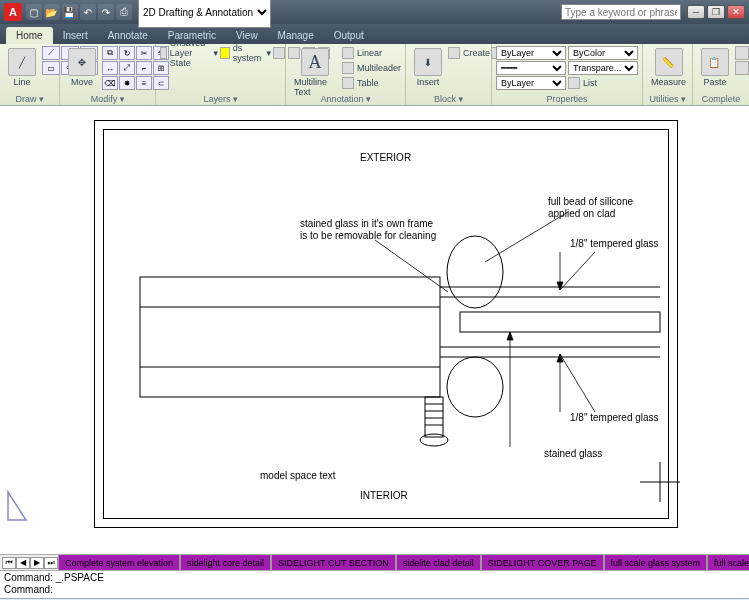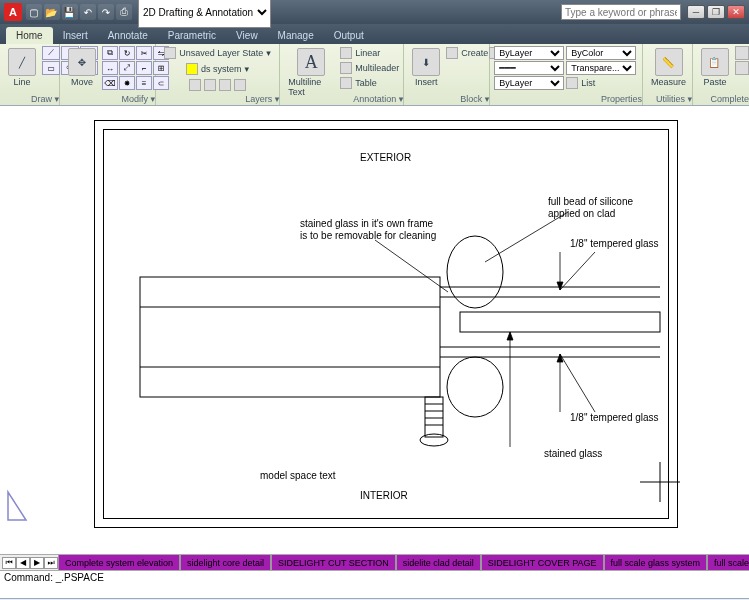--- a/index.html
+++ b/index.html
@@ -17,21 +17,21 @@
 .titlebar .winbtns span { width: 18px; height: 14px; background: linear-gradient(#eee,#ccc); border:1px solid #555; border-radius:2px; display:flex;align-items:center;justify-content:center;font-size:9px;color:#333;}
 
 
 .tabs { height: 20px; background: linear-gradient(#4d5d6d,#3a4a5a); display: flex; align-items: flex-end; padding-left: 6px; }
 .tabs .tab { padding: 3px 10px; color: #cde; font-size: 10px; cursor:pointer;}
 .tabs .tab.active { background: #e8efd8; color: #333; border-radius: 3px 3px 0 0; }
 
 
 .ribbon { height: 62px; background: linear-gradient(#f0f5e4,#e0e8d0); border-bottom: 1px solid #9ab; display: flex; }
 .panel { border-right: 1px solid #b8c8a8; padding: 2px 4px; display: flex; flex-direction: column; position:relative;}
-.panel-label { position:absolute; bottom:1px; left:0; right:0; text-align:right; font-size:9px; color:#567;}
+.panel-label { position:absolute; bottom:1px; left:0; right:0; text-align:center; font-size:9px; color:#567;}
 .panel-body { flex:1; display:flex; gap:2px; align-items:flex-start;}
 .rbtn { display:flex;flex-direction:column;align-items:center;justify-content:center;padding:2px 4px;font-size:9px;color:#345;gap:1px;}
 .rbtn .ic { width:16px;height:16px;background:#ddd;border:1px solid #aaa;border-radius:2px;display:flex;align-items:center;justify-content:center;font-size:10px;}
 .rbtn.big .ic { width:28px;height:28px;}
 .grid3 { display:grid;grid-template-columns:repeat(3,18px);grid-auto-rows:14px;gap:1px;}
 .grid3 span {background:#eef;border:1px solid #99b;font-size:8px;display:flex;align-items:center;justify-content:center;}
 .rowitem { display:flex;align-items:center;gap:3px;font-size:9px;color:#345;height:14px;}
 .rowitem .ic2{width:12px;height:12px;background:#ddd;border:1px solid #aaa;}
 .propsel { width:70px;height:14px;font-size:9px;border:1px solid #999;background:#fff;}
 
@@ -130,21 +130,21 @@
         <span>⌫</span>
           <span>✸</span>
           <span>≡</span>
           <span>⊂</span>
       </div>
     </div>
     <div class="panel-label">Modify ▾</div>
   </div>
 
   <div class="panel" style="width:130px">
-    <div class="panel-body" style="flex-direction:column;gap:2px;width:100%;align-items:center;">
+    <div class="panel-body" style="flex-direction:row;gap:2px;width:100%;">
       <div class="rowitem"><span class="ic2"></span><span>Unsaved Layer State</span> ▾</div>
       <div class="rowitem"><span class="ic2" style="background:#ff0"></span><span>ds system</span> ▾</div>
       <div class="rowitem">
         <span class="ic2"></span>
         <span class="ic2"></span>
         <span class="ic2"></span>
         <span class="ic2"></span>
       </div>
     </div>
     <div class="panel-label">Layers ▾</div>
@@ -320,19 +320,20 @@
   <div class="lt">SIDELIGHT CUT SECTION</div>
   <div class="lt">sidelite clad detail</div>
   <div class="lt">SIDELIGHT COVER PAGE</div>
   <div class="lt">full scale glass system</div>
   <div class="lt">full scale moldings</div>
 
 </div>
 
 <div class="cmd">
   <div>Command: _.PSPACE</div>
+  <div>Command:</div>
 </div>
 
 <div class="status">
   
   
   
 </div>
 
 </body></html>

